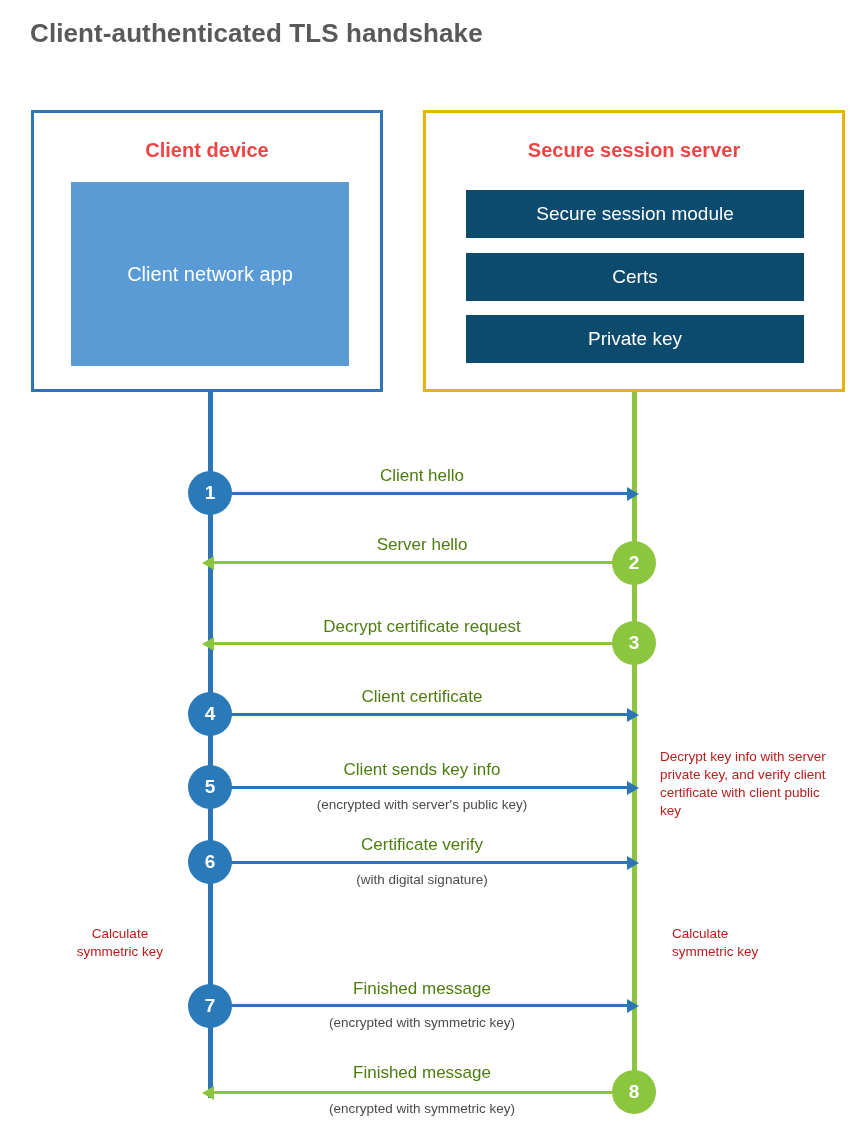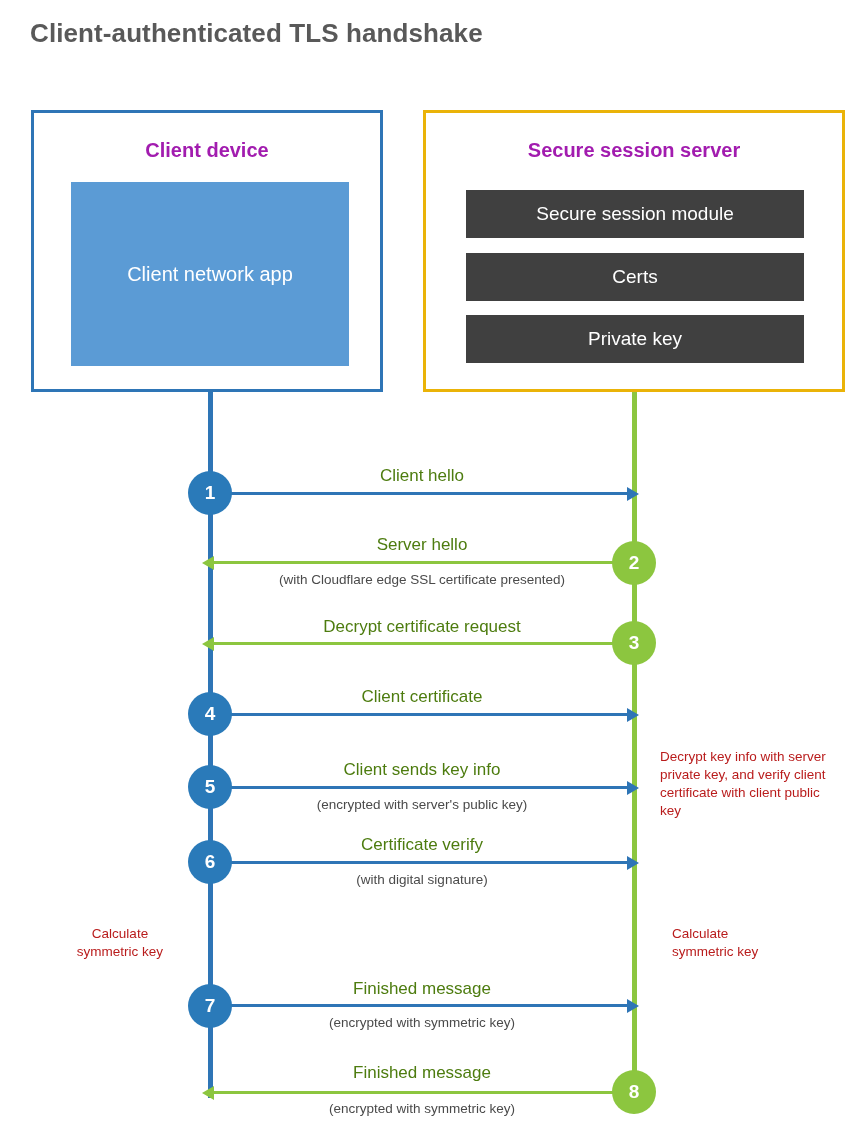--- a/index.html
+++ b/index.html
@@ -17,31 +17,31 @@
     font-size:26px;font-weight:700;color:#595959;
     letter-spacing:.1px;white-space:nowrap;
   }
 
   
   .panel{position:absolute;background:#ffffff;box-sizing:border-box;}
   .panel-client{left:31px;top:110px;width:352px;height:282px;border:3px solid #2e75b6;}
   .panel-server{left:423px;top:110px;width:422px;height:282px;border:3px solid #eab308;}
   .panel-title{
     position:absolute;left:0;right:0;top:26px;text-align:center;
-    font-size:20px;font-weight:bold;color:#a21caf;
+    font-size:20px;font-weight:bold;color:#ef4444;
   }
 
   .client-app{
     position:absolute;left:37px;top:69px;width:278px;height:184px;
     background:#5b9bd5;display:flex;align-items:center;justify-content:center;
     text-align:center;color:#ffffff;font-size:20px;line-height:28px;
   }
   .srv-row{
     position:absolute;left:40px;width:338px;height:48px;
-    background:#404040;display:flex;align-items:center;justify-content:center;
+    background:#0c4a6e;display:flex;align-items:center;justify-content:center;
     color:#ffffff;font-size:19px;
   }
   .srv-row-0{top:77px;}
   .srv-row-1{top:140px;}
   .srv-row-2{top:202px;}
 
   
   .lifeline{position:absolute;width:5px;}
   .lifeline-client{left:208px;top:392px;height:706px;background:#2e75b6;}
   .lifeline-server{left:632px;top:392px;height:703px;background:#8cc63f;}
@@ -104,21 +104,20 @@
   <div class="msg-label" style="left:210px;top:466px;width:424px;">Client hello</div>
   <div class="arrow blue" style="left:211px;top:492px;width:417px;">
       <span class="head"></span>
     </div>
   <div class="step blue" style="left:188px;top:471px;">1</div>
 
   <div class="msg-label" style="left:210px;top:535px;width:424px;">Server hello</div>
   <div class="arrow green" style="left:213px;top:561px;width:419px;">
       <span class="head"></span>
     </div>
-  <div class="msg-sub" style="left:210px;top:572px;width:424px;">(with Cloudflare edge SSL certificate presented)</div>
   <div class="step green" style="left:612px;top:541px;">2</div>
 
   <div class="msg-label" style="left:210px;top:617px;width:424px;">Decrypt certificate request</div>
   <div class="arrow green" style="left:213px;top:642px;width:419px;">
       <span class="head"></span>
     </div>
   <div class="step green" style="left:612px;top:621px;">3</div>
 
   <div class="msg-label" style="left:210px;top:687px;width:424px;">Client certificate</div>
   <div class="arrow blue" style="left:211px;top:713px;width:417px;">

